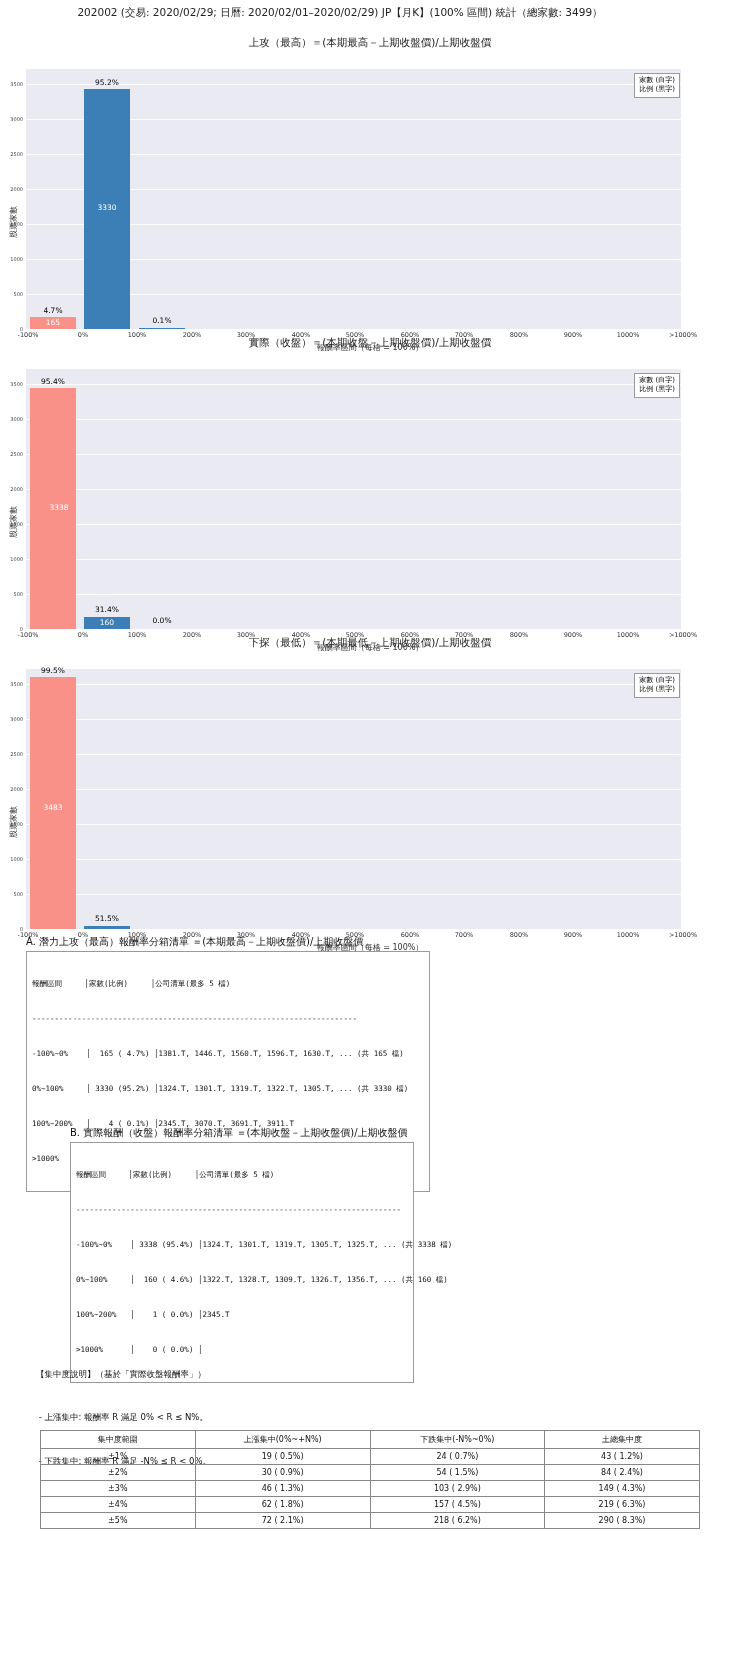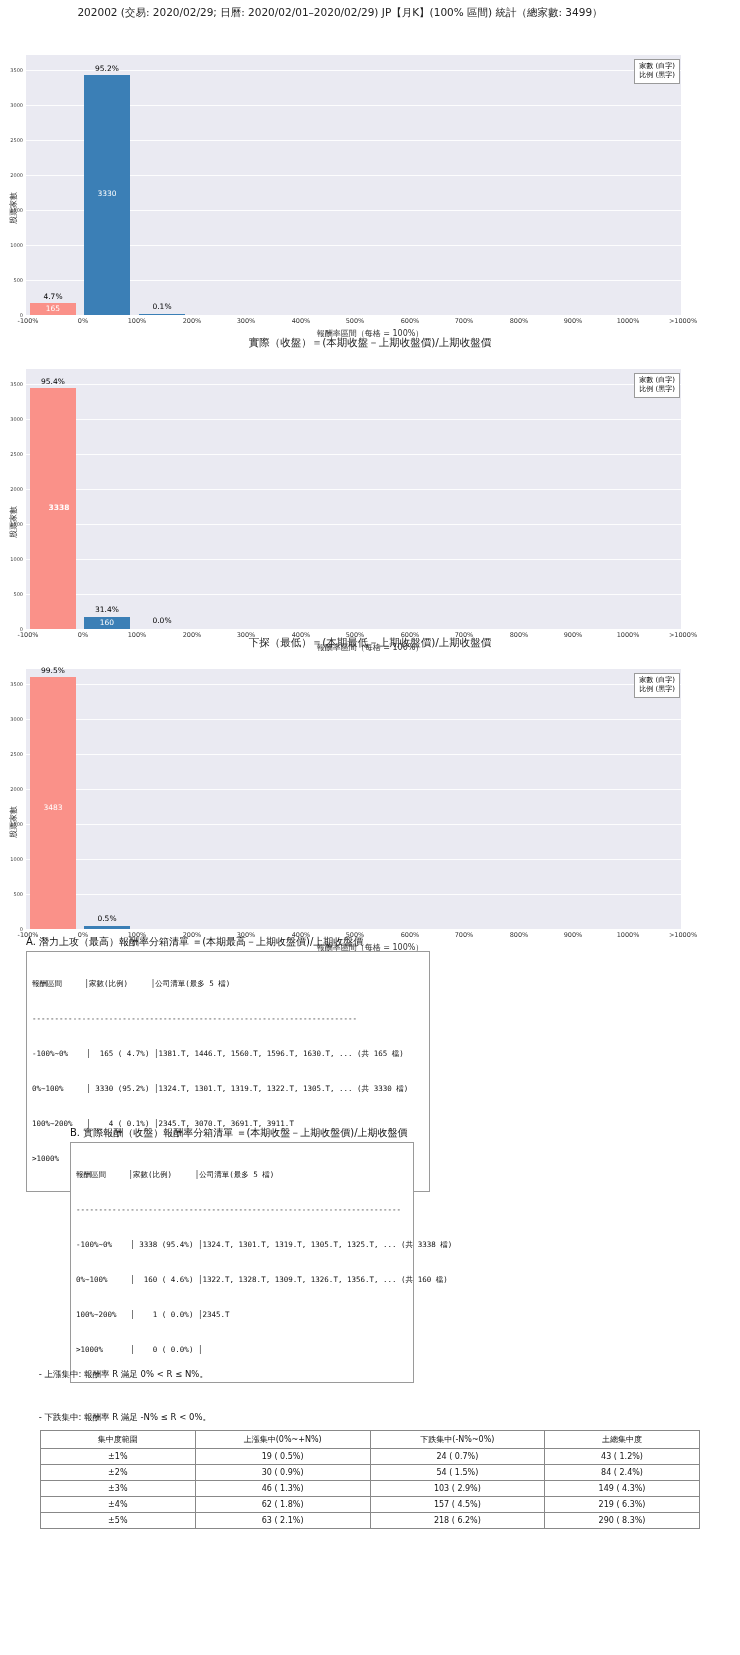--- a/index.html
+++ b/index.html
@@ -27,20 +27,21 @@
   table.conc{position:absolute;border-collapse:collapse;font-size:8px;}
   table.conc th,table.conc td{border:1px solid #888;padding:3px 4px;text-align:center;color:#111;font-weight:normal;}
   table.conc th{background:#fff;}
 </style>
 </head>
 <body>
 
 <div class="main-title">202002 (交易: 2020/02/29; 日曆: 2020/02/01–2020/02/29) JP【月K】(100% 區間) 統計（總家數: 3499）</div>
 
 <div class="chart-block" style="top:36px;height:290px;">
+  <div class="chart-title">上攻（最高）＝(本期最高－上期收盤價)/上期收盤價</div>
   <div class="plot-wrap" style="height:275px;">
     <div class="plot-area" style="left:26px;top:16px;width:655px;height:260px;"></div>
 
     <div class="gridline" style="left:26px;top:276px;width:655px;"></div>
     <div class="gridline" style="left:26px;top:241px;width:655px;"></div>
     <div class="gridline" style="left:26px;top:206px;width:655px;"></div>
     <div class="gridline" style="left:26px;top:171px;width:655px;"></div>
     <div class="gridline" style="left:26px;top:136px;width:655px;"></div>
     <div class="gridline" style="left:26px;top:101px;width:655px;"></div>
     <div class="gridline" style="left:26px;top:66px;width:655px;"></div>
@@ -112,21 +113,21 @@
     <div class="ytick" style="left:0;top:168px;width:23px;">1500</div>
     <div class="ytick" style="left:0;top:133px;width:23px;">2000</div>
     <div class="ytick" style="left:0;top:98px;width:23px;">2500</div>
     <div class="ytick" style="left:0;top:63px;width:23px;">3000</div>
     <div class="ytick" style="left:0;top:28px;width:23px;">3500</div>
 
     <div class="bar bar-red" style="left:30px;width:46px;height:241px;top:35px;position:absolute;"></div>
     <div class="bar bar-blue" style="left:84px;width:46px;height:12px;top:264px;position:absolute;"></div>
 
     <div class="bar-pct" style="left:28px;top:24px;width:50px;">95.4%</div>
-    <div class="bar-cnt" style="left:30px;top:150px;width:58px;font-weight:bold;">3338</div>
+    <div class="bar-cnt" style="left:30px;top:150px;width:58px;">3338</div>
 
     <div class="bar-pct" style="left:84px;top:252px;width:46px;">31.4%</div>
     <div class="bar-cnt" style="left:84px;top:265px;width:46px;">160</div>
 
     <div class="bar-pct" style="left:139px;top:263px;width:46px;">0.0%</div>
 
     <div class="legend-box" style="right:60px;top:20px;">
       <div>家數 (白字)</div>
       <div>比例 (黑字)</div>
     </div>
@@ -173,21 +174,21 @@
     <div class="ytick" style="left:0;top:98px;width:23px;">2500</div>
     <div class="ytick" style="left:0;top:63px;width:23px;">3000</div>
     <div class="ytick" style="left:0;top:28px;width:23px;">3500</div>
 
     <div class="bar bar-red" style="left:30px;width:46px;height:252px;top:24px;position:absolute;"></div>
     <div class="bar bar-blue" style="left:84px;width:46px;height:3px;top:273px;position:absolute;"></div>
 
     <div class="bar-pct" style="left:28px;top:13px;width:50px;">99.5%</div>
     <div class="bar-cnt" style="left:30px;top:150px;width:46px;">3483</div>
 
-    <div class="bar-pct" style="left:84px;top:261px;width:46px;">0.5%</div>
+    <div class="bar-pct" style="left:84px;top:261px;width:46px;">51.5%</div>
 
     <div class="legend-box" style="right:60px;top:20px;">
       <div>家數 (白字)</div>
       <div>比例 (黑字)</div>
     </div>
 
     <div class="ylabel" style="left:8px;top:185px;">股票家數</div>
 
     <div class="xtick" style="left:8px;top:278px;width:40px;">-100%</div>
     <div class="xtick" style="left:63px;top:278px;width:40px;">0%</div>
@@ -225,20 +226,21 @@
     <div>報酬區間     │家數(比例)     │公司清單(最多 5 檔)</div>
     <div>------------------------------------------------------------------------</div>
     <div>-100%~0%    │ 3338 (95.4%) │1324.T, 1301.T, 1319.T, 1305.T, 1325.T, ... (共 3338 檔)</div>
     <div>0%~100%     │  160 ( 4.6%) │1322.T, 1328.T, 1309.T, 1326.T, 1356.T, ... (共 160 檔)</div>
     <div>100%~200%   │    1 ( 0.0%) │2345.T</div>
     <div>&gt;1000%      │    0 ( 0.0%) │</div>
   </div>
 </div>
 
 <div class="notes" style="top:1338px;">
+  <div>【集中度說明】（基於「實際收盤報酬率」）</div>
   <div> - 上漲集中: 報酬率 R 滿足 0% &lt; R ≤ N%。</div>
   <div> - 下跌集中: 報酬率 R 滿足 -N% ≤ R &lt; 0%。</div>
 </div>
 
 <table class="conc" style="left:40px;top:1430px;width:660px;">
   <thead>
     <tr>
       <th style="width:155px;">集中度範圍</th>
       <th style="width:175px;">上漲集中(0%~+N%)</th>
       <th style="width:175px;">下跌集中(-N%~0%)</th>
@@ -265,18 +267,18 @@
       <td>149 ( 4.3%)</td>
     </tr>
     <tr>
       <td>±4%</td>
       <td>62 ( 1.8%)</td>
       <td>157 ( 4.5%)</td>
       <td>219 ( 6.3%)</td>
     </tr>
     <tr>
       <td>±5%</td>
-      <td>63 ( 2.1%)</td>
+      <td>72 ( 2.1%)</td>
       <td>218 ( 6.2%)</td>
       <td>290 ( 8.3%)</td>
     </tr>
   </tbody>
 </table>
 
 </body></html>

